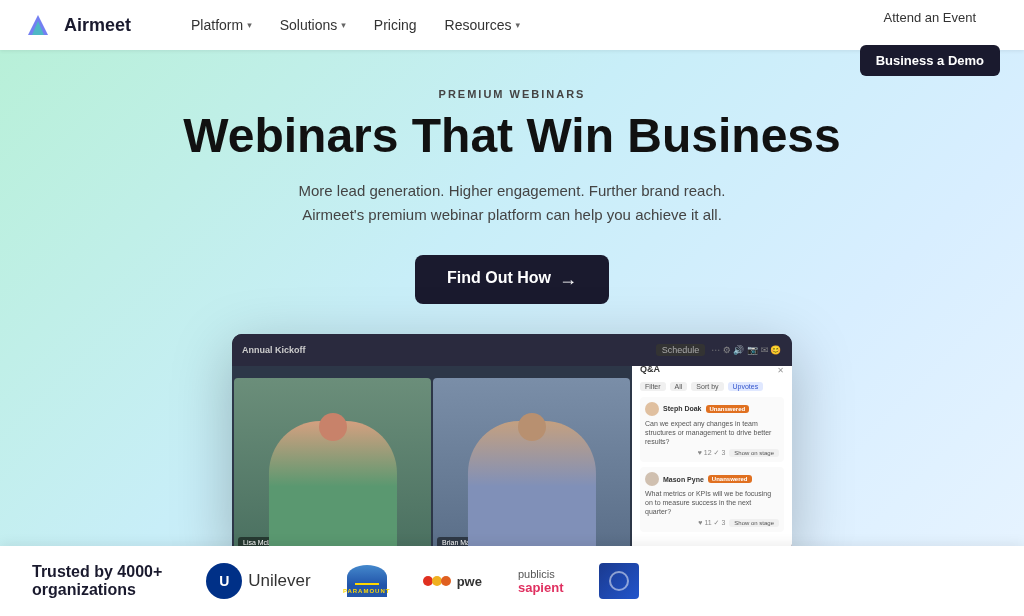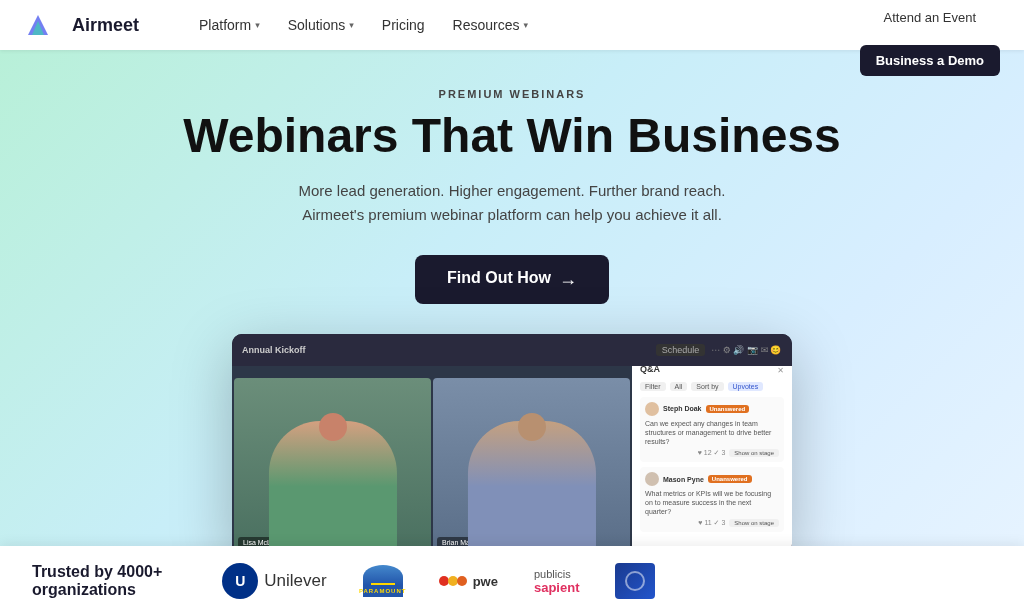--- a/index.html
+++ b/index.html
@@ -4,21 +4,21 @@
   <style>
     * { box-sizing: border-box; margin: 0; padding: 0; }
     body { font-family: -apple-system, BlinkMacSystemFont, 'Segoe UI', sans-serif; overflow: hidden; width: 1024px; height: 616px; }
 
     
     .navbar {
       position: absolute; top: 0; left: 0; width: 100%; height: 50px;
       background: white; display: flex; align-items: center; padding: 0 24px;
       z-index: 10; box-shadow: 0 1px 4px rgba(0,0,0,0.08);
     }
-    .logo { display: flex; align-items: center; gap: 20px; text-decoration: none; }
+    .logo { display: flex; align-items: center; gap: 12px; text-decoration: none; }
     .logo-icon { width: 28px; height: 28px; }
     .logo-text { font-size: 18px; font-weight: 700; color: #1a1a2e; }
     .nav-links { display: flex; align-items: center; gap: 28px; margin-left: 60px; }
     .nav-link { font-size: 14px; color: #333; cursor: pointer; display: flex; align-items: center; gap: 4px; text-decoration: none; }
     .nav-chevron { font-size: 9px; color: #666; }
     .nav-right { margin-left: auto; display: flex; align-items: center; gap: 20px; flex-direction: column; }
     .nav-text-link { font-size: 13px; color: #333; cursor: pointer; text-decoration: none; }
     .schedule-btn {
       background: #1a1a2e; color: white; border: none; border-radius: 6px;
       padding: 8px 16px; font-size: 13px; font-weight: 600; cursor: pointer;
@@ -110,21 +110,21 @@
       position: absolute; top: 24px; left: 400px; width: 16px; bottom: 0;
       background: #2a2a3e; display: flex; flex-direction: column; align-items: center;
       padding-top: 8px; gap: 8px;
     }
     .mock-icon { width: 8px; height: 8px; background: #666; border-radius: 2px; }
 
     
     .trusted-bar {
       position: absolute; bottom: 0; left: 0; width: 100%; height: 70px;
       background: white; display: flex; align-items: center; padding: 0 32px;
-      box-shadow: 0 -2px 12px rgba(0,0,0,0.08); gap: 60px;
+      box-shadow: 0 -2px 12px rgba(0,0,0,0.08); gap: 44px;
     }
     .trusted-text { flex-shrink: 0; }
     .trusted-text-main { font-size: 16px; font-weight: 700; color: #1a1a2e; }
     .trusted-logos { display: flex; align-items: center; gap: 36px; }
     .logo-brand { display: flex; align-items: center; gap: 6px; }
 
     
     .unilever-circle {
       width: 36px; height: 36px; border-radius: 50%; background: #003087;
       display: flex; align-items: center; justify-content: center; color: white; font-weight: 700; font-size: 14px;

